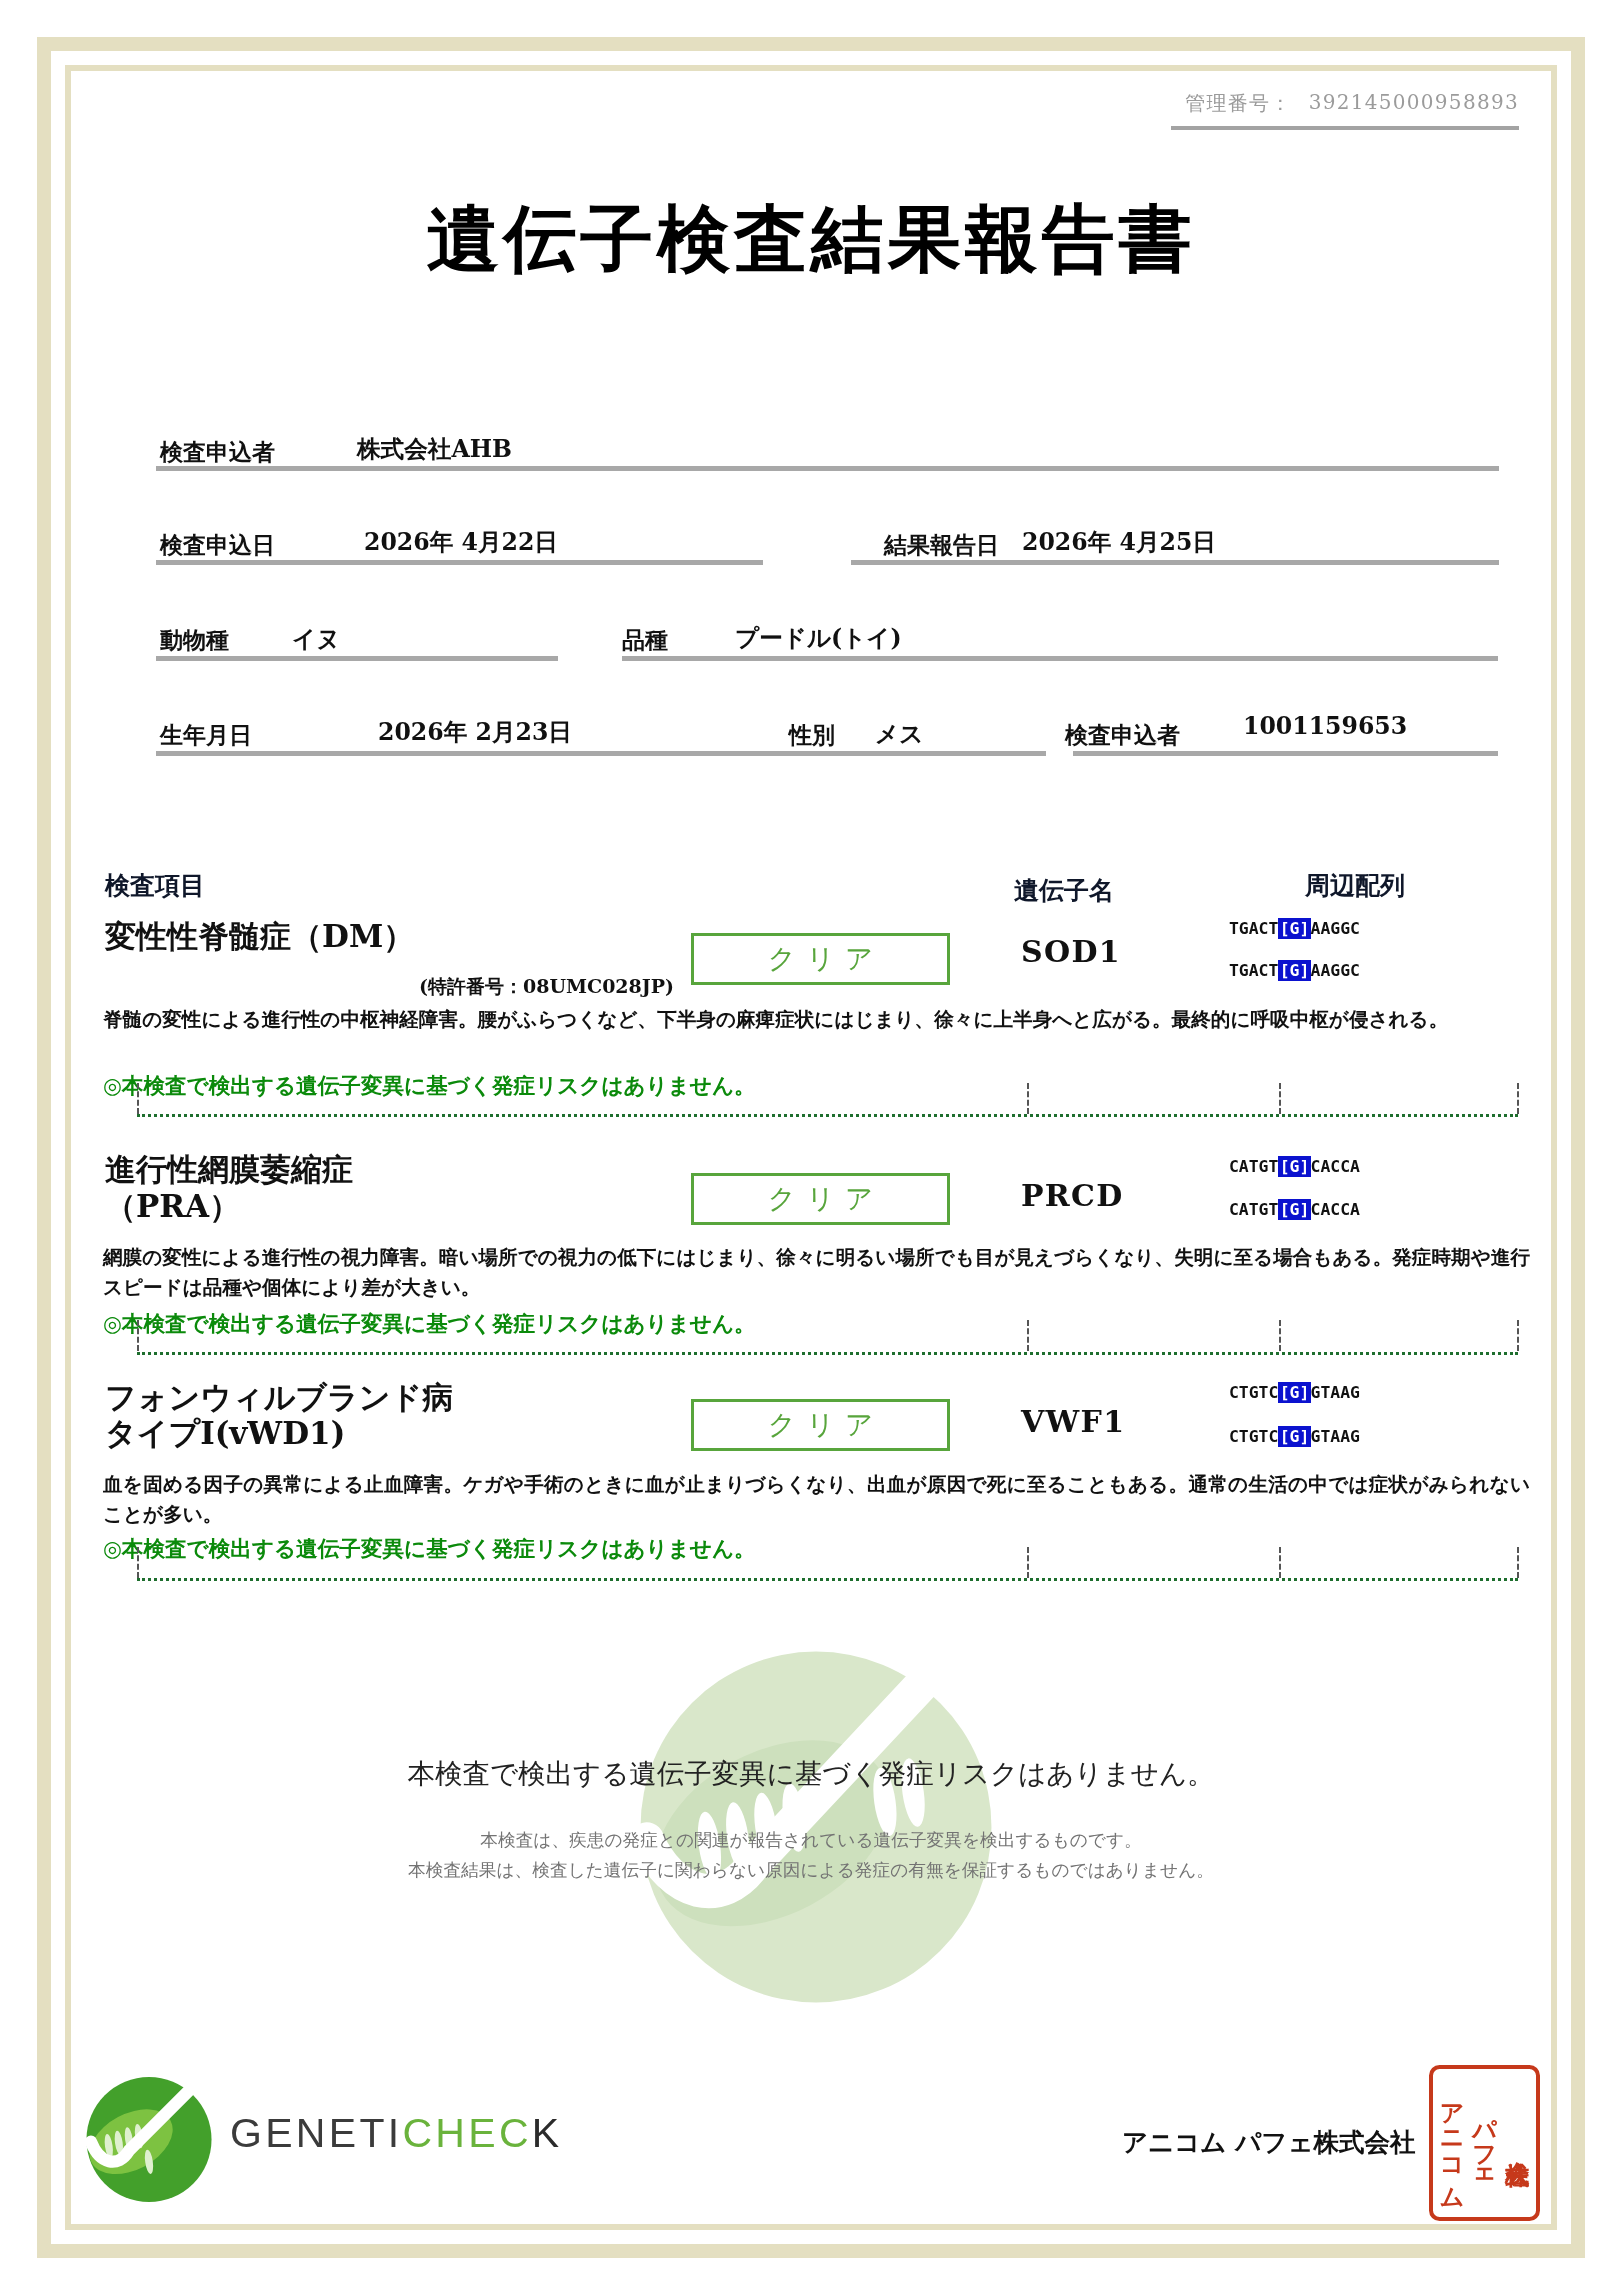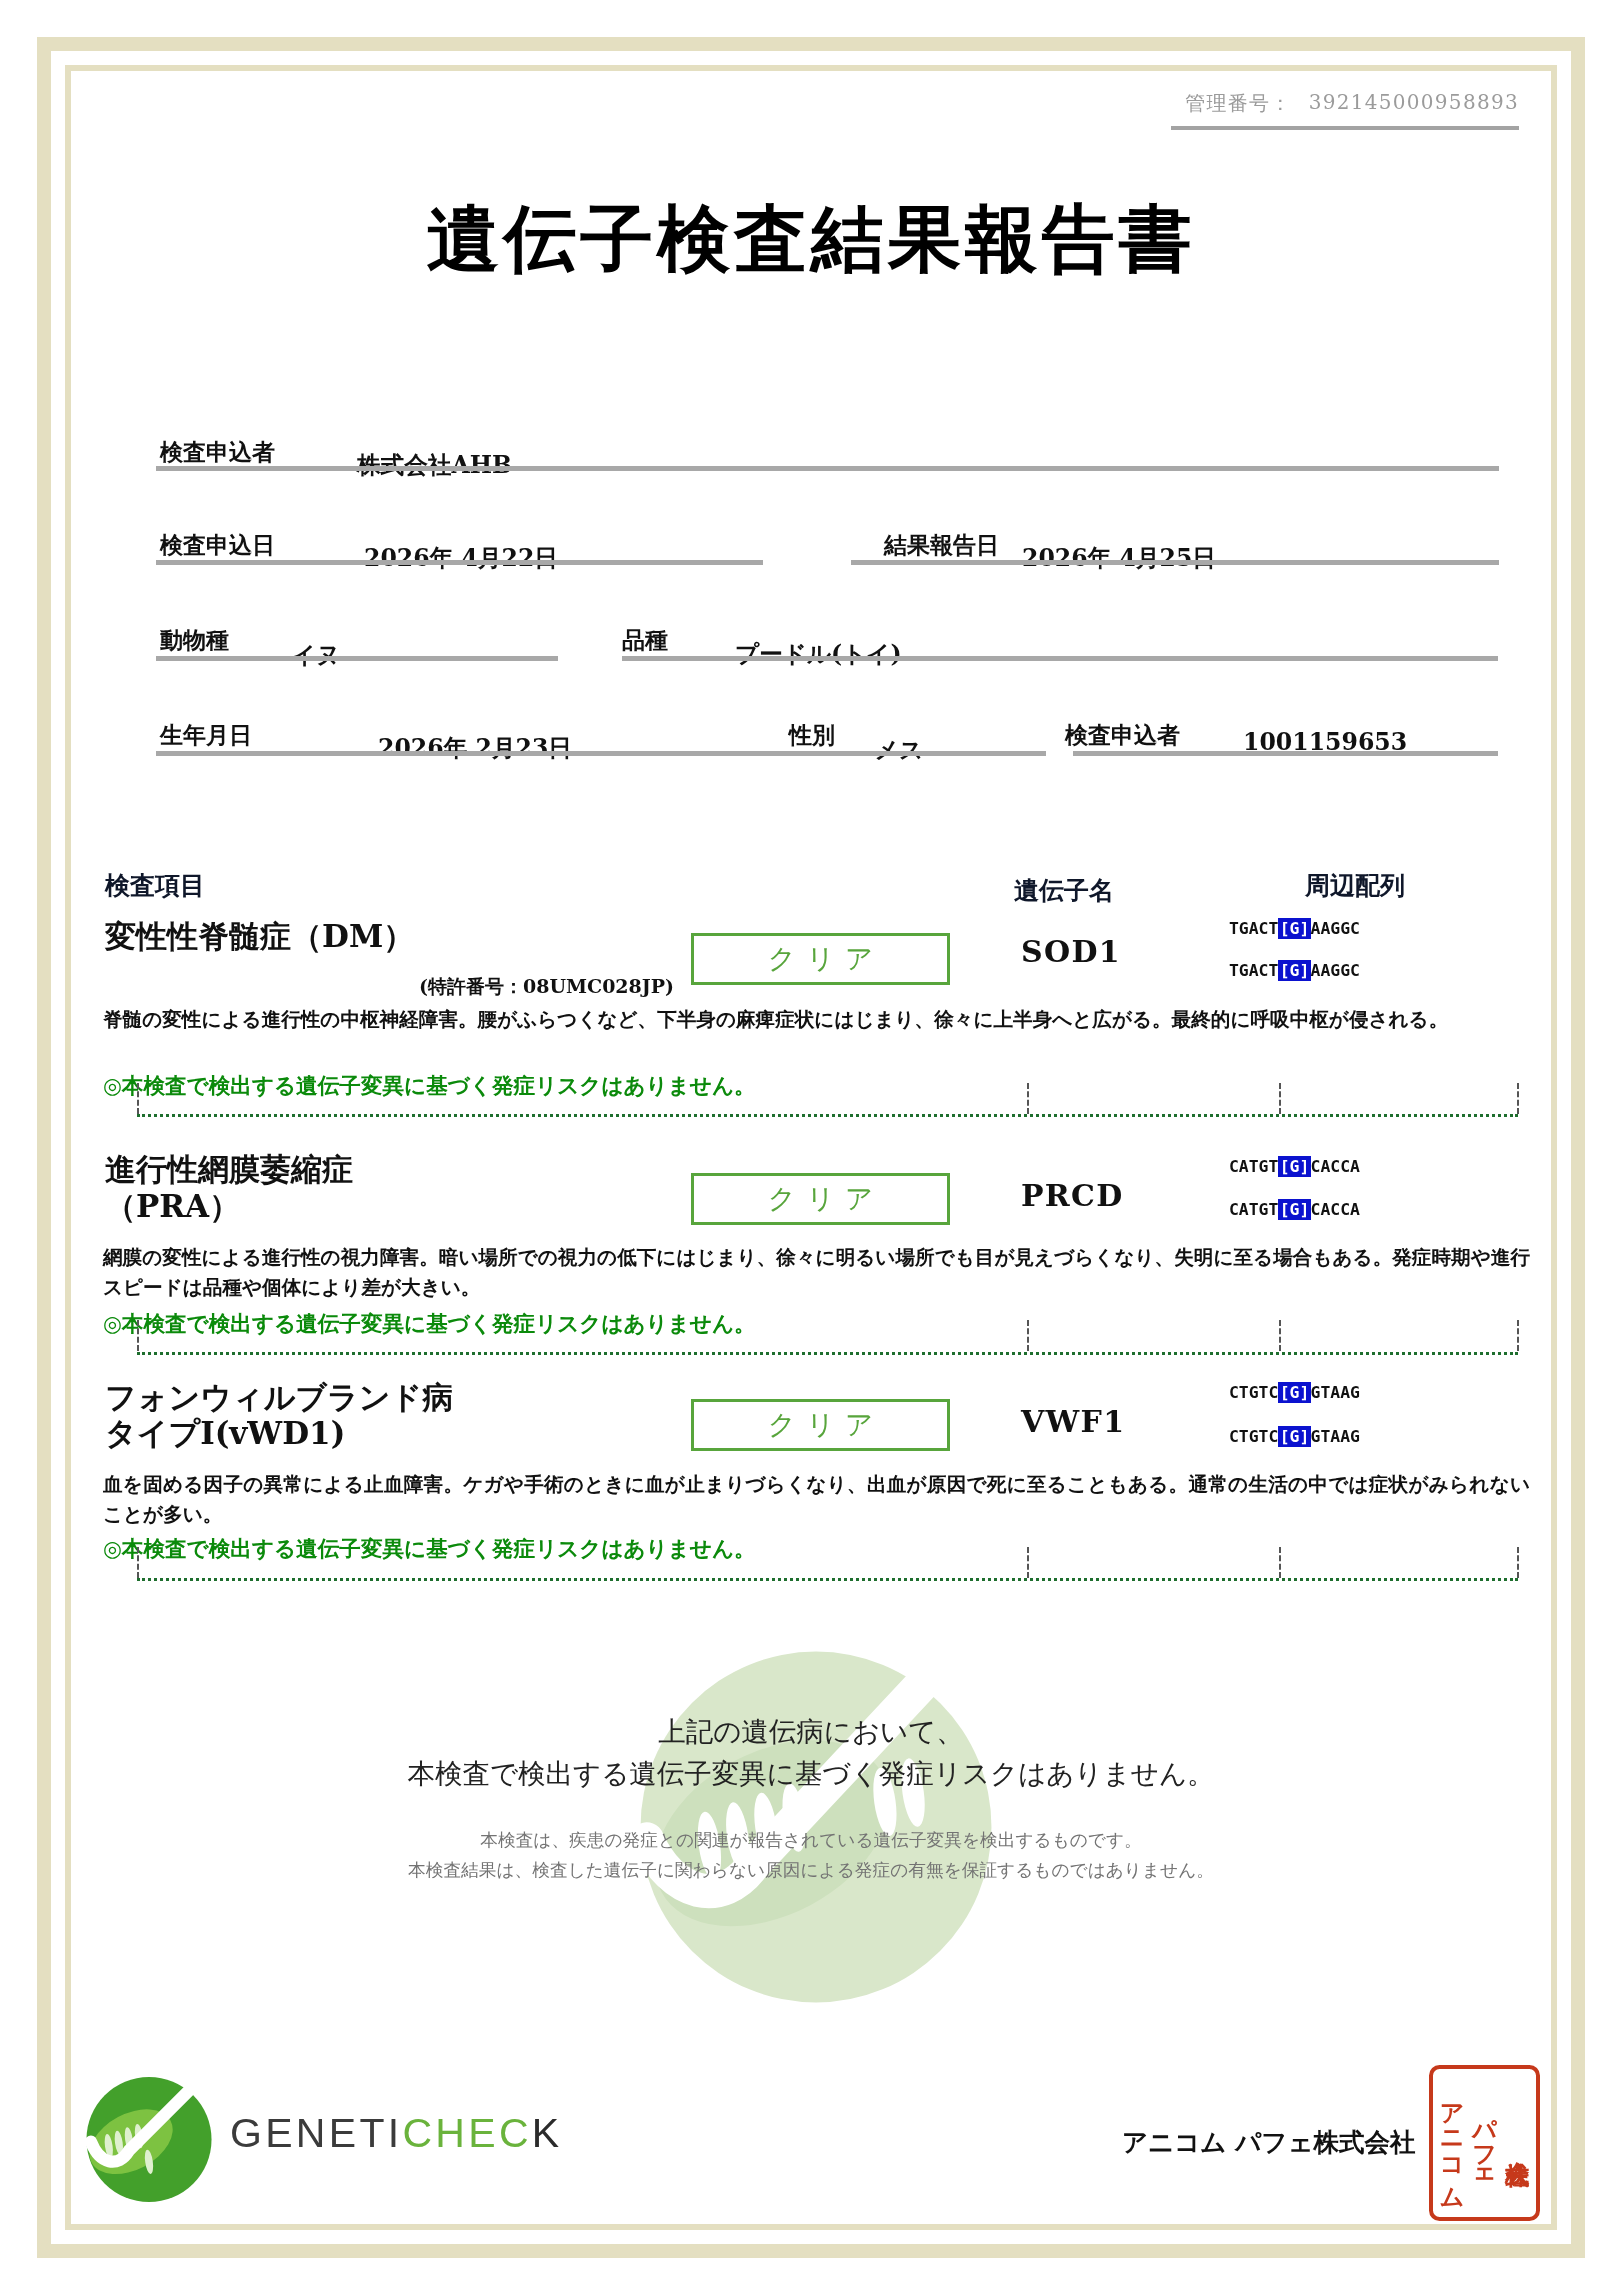--- a/index.html
+++ b/index.html
@@ -12,21 +12,21 @@
                border:6.5px solid #e4dfc1;pointer-events:none;}
   .abs{position:absolute;}
   
   .ctrl{left:1171px;top:90px;width:348px;border-bottom:4.6px solid #a3a3a3;
         padding-bottom:9px;display:flex;justify-content:flex-end;gap:17px;
         color:#9b9b9b;font-size:20px;letter-spacing:1.3px;}
   .title{left:0;top:191px;width:100%;text-align:center;font-size:73px;font-weight:700;
          letter-spacing:3.9px;color:#000;}
   
   .lbl{font-size:23px;font-weight:700;white-space:nowrap;}
-  .val{font-size:23.6px;font-weight:700;white-space:nowrap;margin-top:16px;}
+  .val{font-size:23.6px;font-weight:700;white-space:nowrap;}
   .uline{height:5.2px;background:#a8a8a8;}
   
   .ghead{font-size:25px;font-weight:700;color:#0f172a;white-space:nowrap;}
   .disease{font-size:31px;font-weight:700;white-space:nowrap;}
   .patent{font-size:19px;font-weight:700;white-space:nowrap;}
   .btn{width:253px;height:46px;border:3.3px solid #58a53c;display:flex;align-items:center;
        justify-content:center;background:#fff;}
   .btn span{color:#58a53c;font-size:27.5px;letter-spacing:10.5px;padding-left:10.5px;}
   .gene{font-size:30px;font-weight:600;letter-spacing:1.3px;white-space:nowrap;}
   .seq{font-family:"DejaVu Sans Mono",monospace;font-size:16.4px;font-weight:700;
@@ -168,21 +168,20 @@
       <ellipse cx="26" cy="66" rx="3.4" ry="11" transform="rotate(-8 26 66)"></ellipse>
       <ellipse cx="35" cy="63" rx="3.4" ry="11" transform="rotate(-8 35 63)"></ellipse>
       <ellipse cx="44" cy="60" rx="3.4" ry="11" transform="rotate(-8 44 60)"></ellipse>
       <ellipse cx="53" cy="57" rx="3.4" ry="11" transform="rotate(-8 53 57)"></ellipse>
       <ellipse cx="82" cy="52" rx="3.4" ry="11" transform="rotate(-8 82 52)"></ellipse>
       <ellipse cx="91" cy="49" rx="3.4" ry="11" transform="rotate(-8 91 49)"></ellipse>
     </g>
     <path d="M6 64 C14 82 30 86 40 72 L98 10" stroke="#ffffff" stroke-width="11" fill="none" stroke-linecap="round"></path>
   </svg>
 
-  <div class="abs sum-big" style="top:1714px;">上記の遺伝病において、</div>
   <div class="abs sum-big" style="top:1756px;">本検査で検出する遺伝子変異に基づく発症リスクはありません。</div>
   <div class="abs sum-small" style="top:1828px;">本検査は、疾患の発症との関連が報告されている遺伝子変異を検出するものです。</div>
   <div class="abs sum-small" style="top:1858px;">本検査結果は、検査した遺伝子に関わらない原因による発症の有無を保証するものではありません。</div>
 
   <svg class="abs" style="left:82px;top:2071px;" width="134" height="137" viewBox="0 0 120 120">
     <circle cx="60" cy="60" r="56" fill="#43a02b"></circle>
     <ellipse cx="44" cy="62" rx="40" ry="25" transform="rotate(-28 44 62)" fill="#7dc241"></ellipse>
     <g fill="#dff0cf">
       <ellipse cx="24" cy="66" rx="3.4" ry="11" transform="rotate(-8 24 66)"></ellipse>
       <ellipse cx="33" cy="63" rx="3.4" ry="11" transform="rotate(-8 33 63)"></ellipse>

